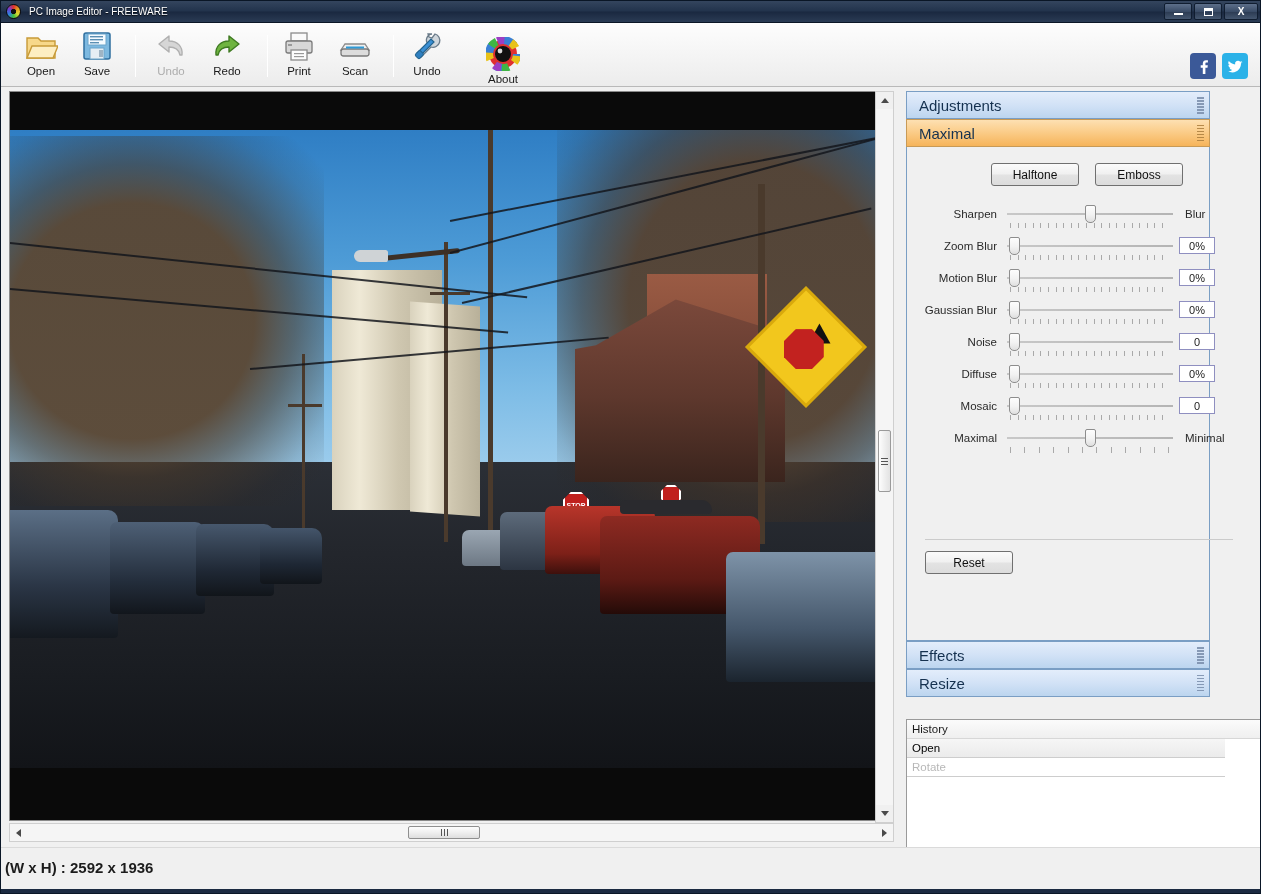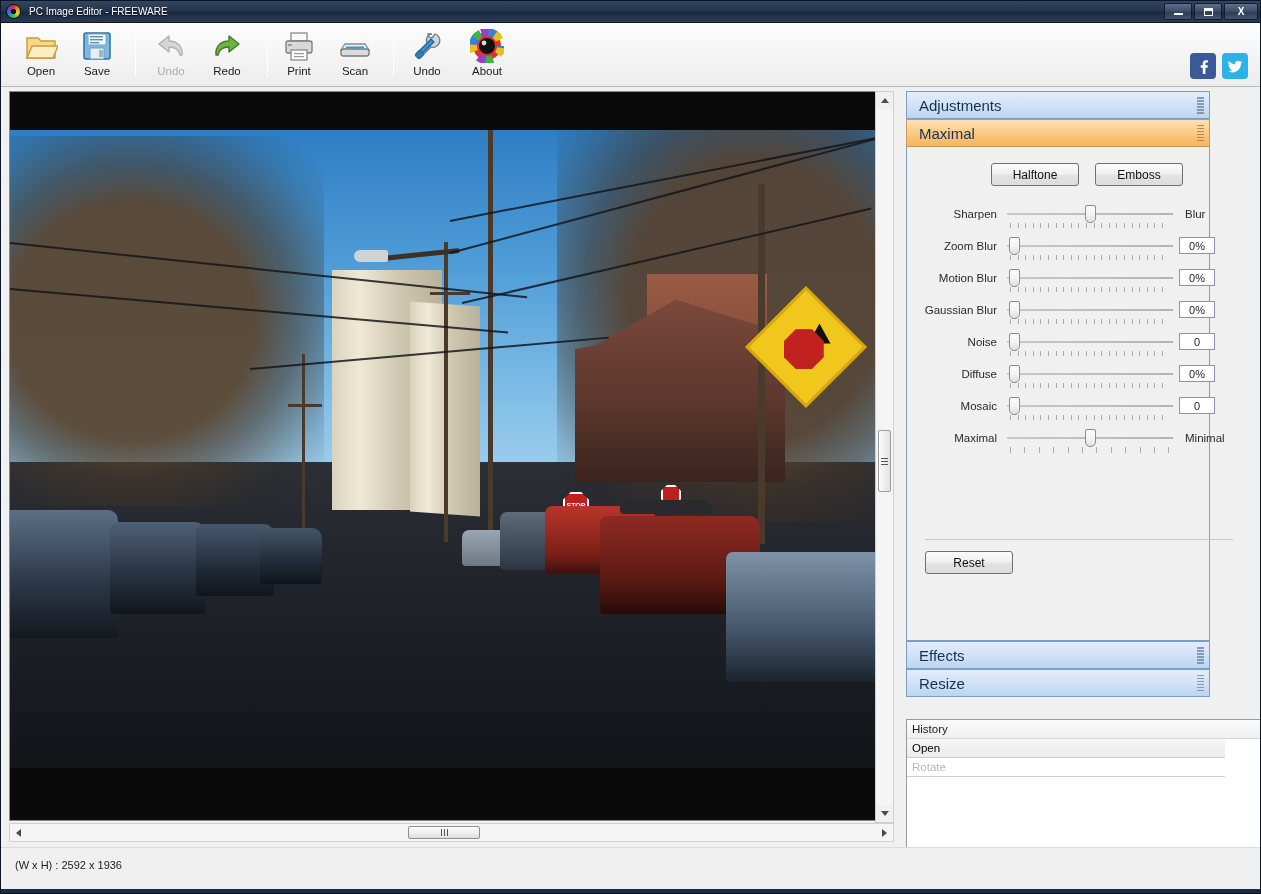--- a/index.html
+++ b/index.html
@@ -259,21 +259,21 @@
   .hist-row.sel { background: linear-gradient(180deg,#f6f6f6,#ebebeb); }
   .hist-row.sel .lbl { color: #000; }
   .hist-row.dim .lbl { color: #b8b8b8; }
   .hist-row.sel, .hist-row.dim { width: 318px; }
 
   
   #statusbar {
     position: absolute; left: 0; top: 846px; width: 1261px; height: 48px;
     background: #f0f0f0; border-top: 1px solid #dadada;
   }
-  #dims { position: absolute; left: 14px; top: 11px; font-size: 11px; color: #1c1c1c; }
+  #dims { position: absolute; left: 4px; top: 11px; font-size: 15px; color: #1c1c1c; font-weight: bold; }
 
   #statusline { position:absolute; left:0; bottom:0; width:1261px; height:4px; background:#1b2a41; }
 </style>
 </head>
 <body>
 
 <div id="app">
 
   <div id="titlebar">
     <div id="app-icon"></div>
@@ -355,21 +355,21 @@
 
     <div class="tb-item" style="left:396px;">
       <svg class="tb-ico" viewBox="0 0 34 34">
         <path d="M22 5a6 6 0 00-4 10l-10 10 3 3 10-10a6 6 0 104-13l-3 4-3-1-1-3z" fill="#cfd6dc" stroke="#6a7b89" stroke-width="1.3"></path>
         <path d="M7 24l14-14 3 3-14 14z" fill="#3b8fd4" stroke="#23648f" stroke-width="1.2"></path>
         <rect x="6" y="23" width="7" height="6" rx="1.5" transform="rotate(-45 9 26)" fill="#2f7fc0" stroke="#23648f"></rect>
       </svg>
       <div class="tb-lbl">Undo</div>
     </div>
 
-    <div class="tb-item" style="left:456px;">
+    <div class="tb-item" style="left:472px;justify-content:flex-end;">
       <svg class="tb-ico" viewBox="0 0 34 34">
         <defs>
           <radialGradient id="ringg" cx="50%" cy="50%">
             <stop offset="0%" stop-color="#111"></stop>
               <stop offset="45%" stop-color="#111"></stop>
             <stop offset="46%" stop-color="#e03030"></stop>
               <stop offset="100%" stop-color="#5030c0"></stop>
           </radialGradient>
         </defs>
         <circle cx="17" cy="17" r="14" fill="#e03030"></circle>

